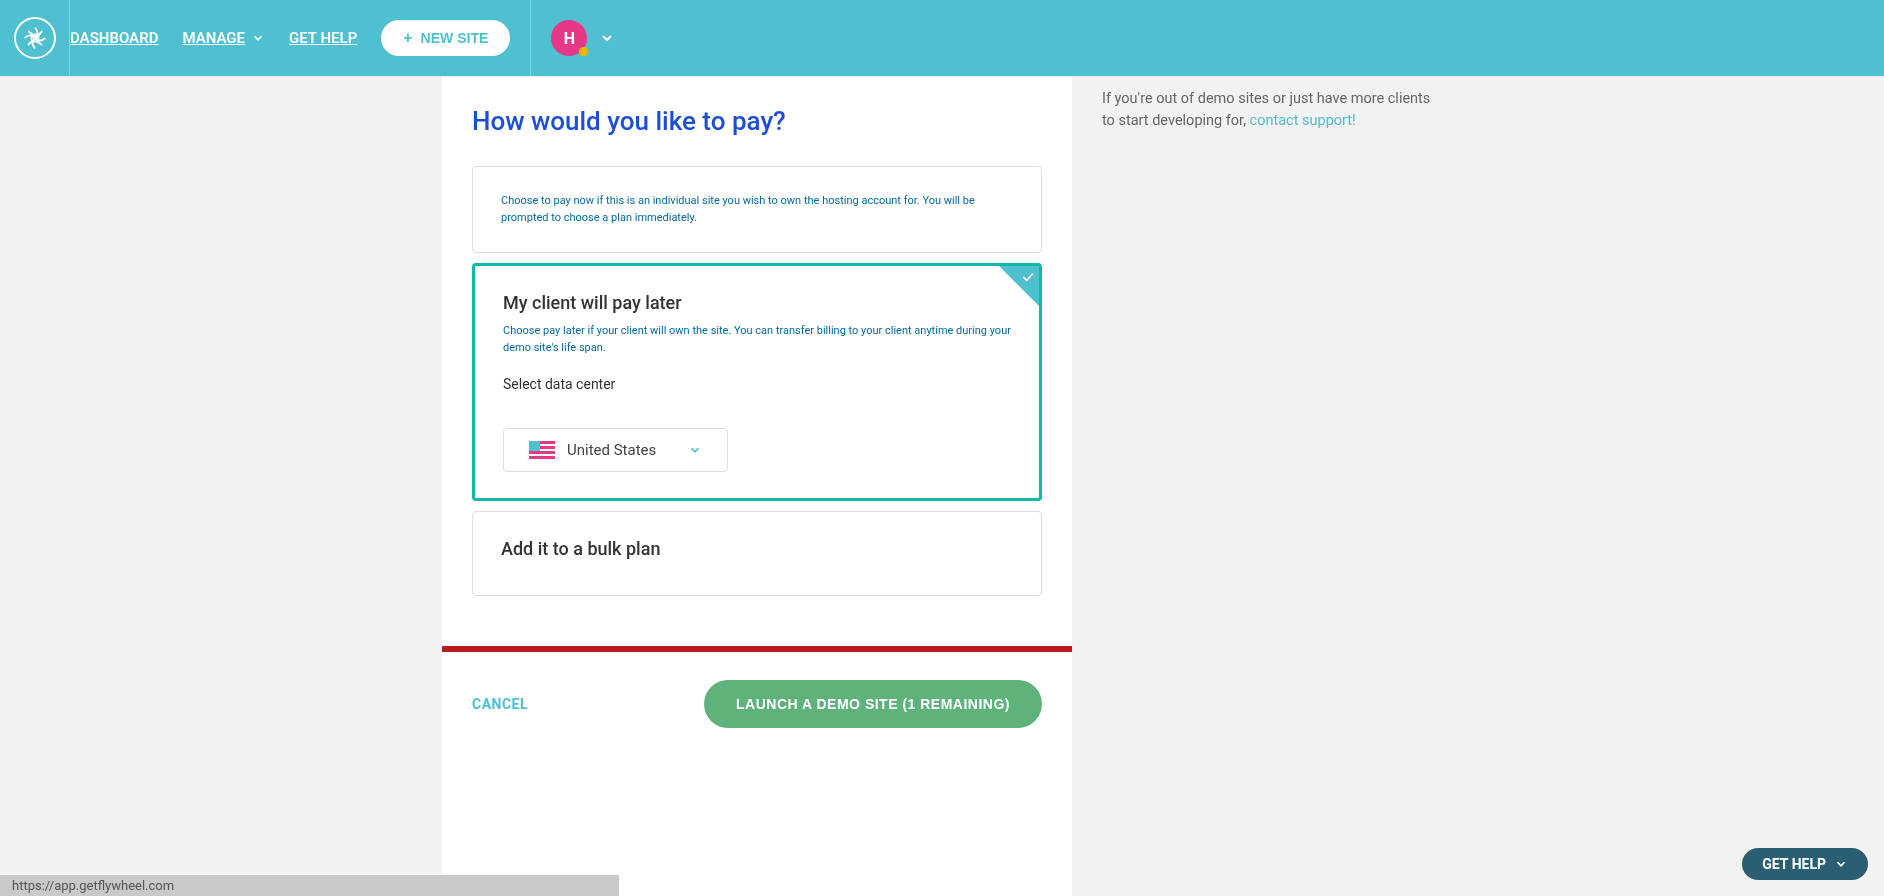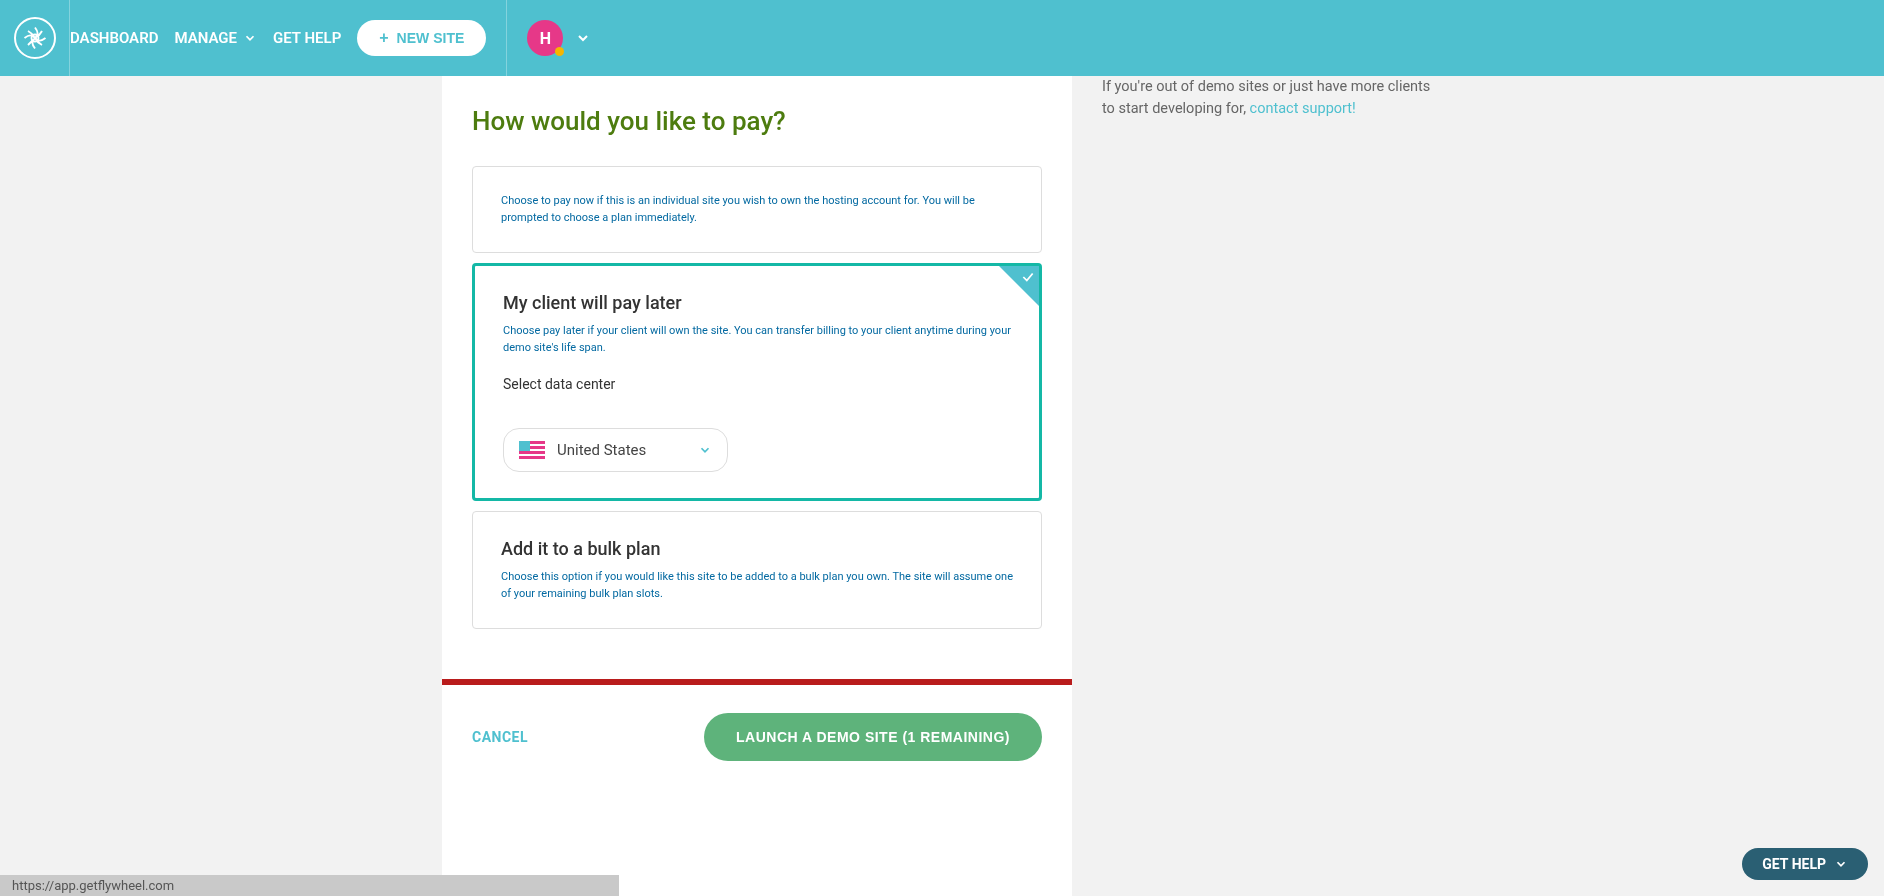--- a/index.html
+++ b/index.html
@@ -47,23 +47,24 @@
     border: none;
     outline: none;
     color: #fff;
     font-size: 18px;
     width: 400px;
   }
   .search-input::placeholder { color: rgba(255,255,255,0.85); }
   .nav {
     display: flex;
     align-items: center;
-    gap: 16px;
+    gap: 24px;
     font-weight: 600;
     font-size: 15px;
+    text-decoration: underline;
   }
   .nav-item { display:flex; align-items:center; cursor:pointer; }
   .chevd { margin-left: 6px; }
   .new-site-btn {
     background: #fff;
     color: #4fc0cf;
     border: none;
     border-radius: 20px;
     padding: 9px 22px;
     font-weight: 700;
@@ -115,21 +116,21 @@
   }
   .main-panel {
     background: #fff;
     width: 630px;
     padding: 30px 0 0 0;
     flex-shrink:0;
   }
   .main-inner { padding: 0 30px 30px 30px; }
   .question {
     font-size: 26px;
-    color: #4d7c0f;
+    color: #1d4ed8;
     font-weight: 500;
     margin-bottom: 30px;
   }
   .option {
     border: 1px solid #ddd;
     border-radius: 4px;
     padding: 26px 28px;
     margin-bottom: 10px;
     cursor: pointer;
     position: relative;
@@ -159,22 +160,22 @@
     color: #0369a1;
     line-height: 1.5;
   }
   .dc-label {
     font-size: 14px;
     color: #333;
     margin: 20px 0 12px 0;
   }
   .dc-select {
     border: 1px solid #ddd;
-    border-radius: 16px;
-    padding: 12px 15px;
+    border-radius: 4px;
+    padding: 12px 25px;
     width: 225px;
     display:flex;
     align-items:center;
     cursor:pointer;
     margin-top:36px;
   }
   .flag {
     width: 26px; height: 18px;
     margin-right: 12px;
     background: linear-gradient(to bottom,
@@ -193,20 +194,21 @@
     position:absolute;
     top:0; left:0;
     width: 11px; height: 10px;
     background: #4fc0cf;
   }
   .dc-name { font-size:15px; color:#444; flex:1; }
 
   .side-info {
     font-size: 14.5px;
     color: #666;
+    padding-top: 12px;
     line-height: 1.5;
   }
   .side-info a { color:#4fc0cf; text-decoration:none; }
 
   .footer-bar {
     border-top: 6px solid #b91c1c;
     padding: 28px 30px 0 30px;
     margin-top: 10px;
     display:flex;
     align-items:center;
@@ -325,21 +327,20 @@
             <span class="flag"></span>
             <span class="dc-name">United States</span>
             <svg width="14" height="14" viewBox="0 0 24 24" fill="none" stroke="#4fc0cf" stroke-width="3">
                 <polyline points="6 9 12 15 18 9"></polyline>
               </svg>
           </div>
         </div>
 
         <div class="option">
           <div class="opt-title">Add it to a bulk plan</div>
-          <div class="opt-desc">Choose this option if you would like this site to be added to a bulk plan you own. The site will assume one of your remaining bulk plan slots.</div>
         </div>
       </div>
 
       <div class="footer-bar">
         <span class="cancel-link">CANCEL</span>
         <button class="launch-btn">LAUNCH A DEMO SITE (1 REMAINING)</button>
       </div>
     </div>
 
     <div class="side-info">

